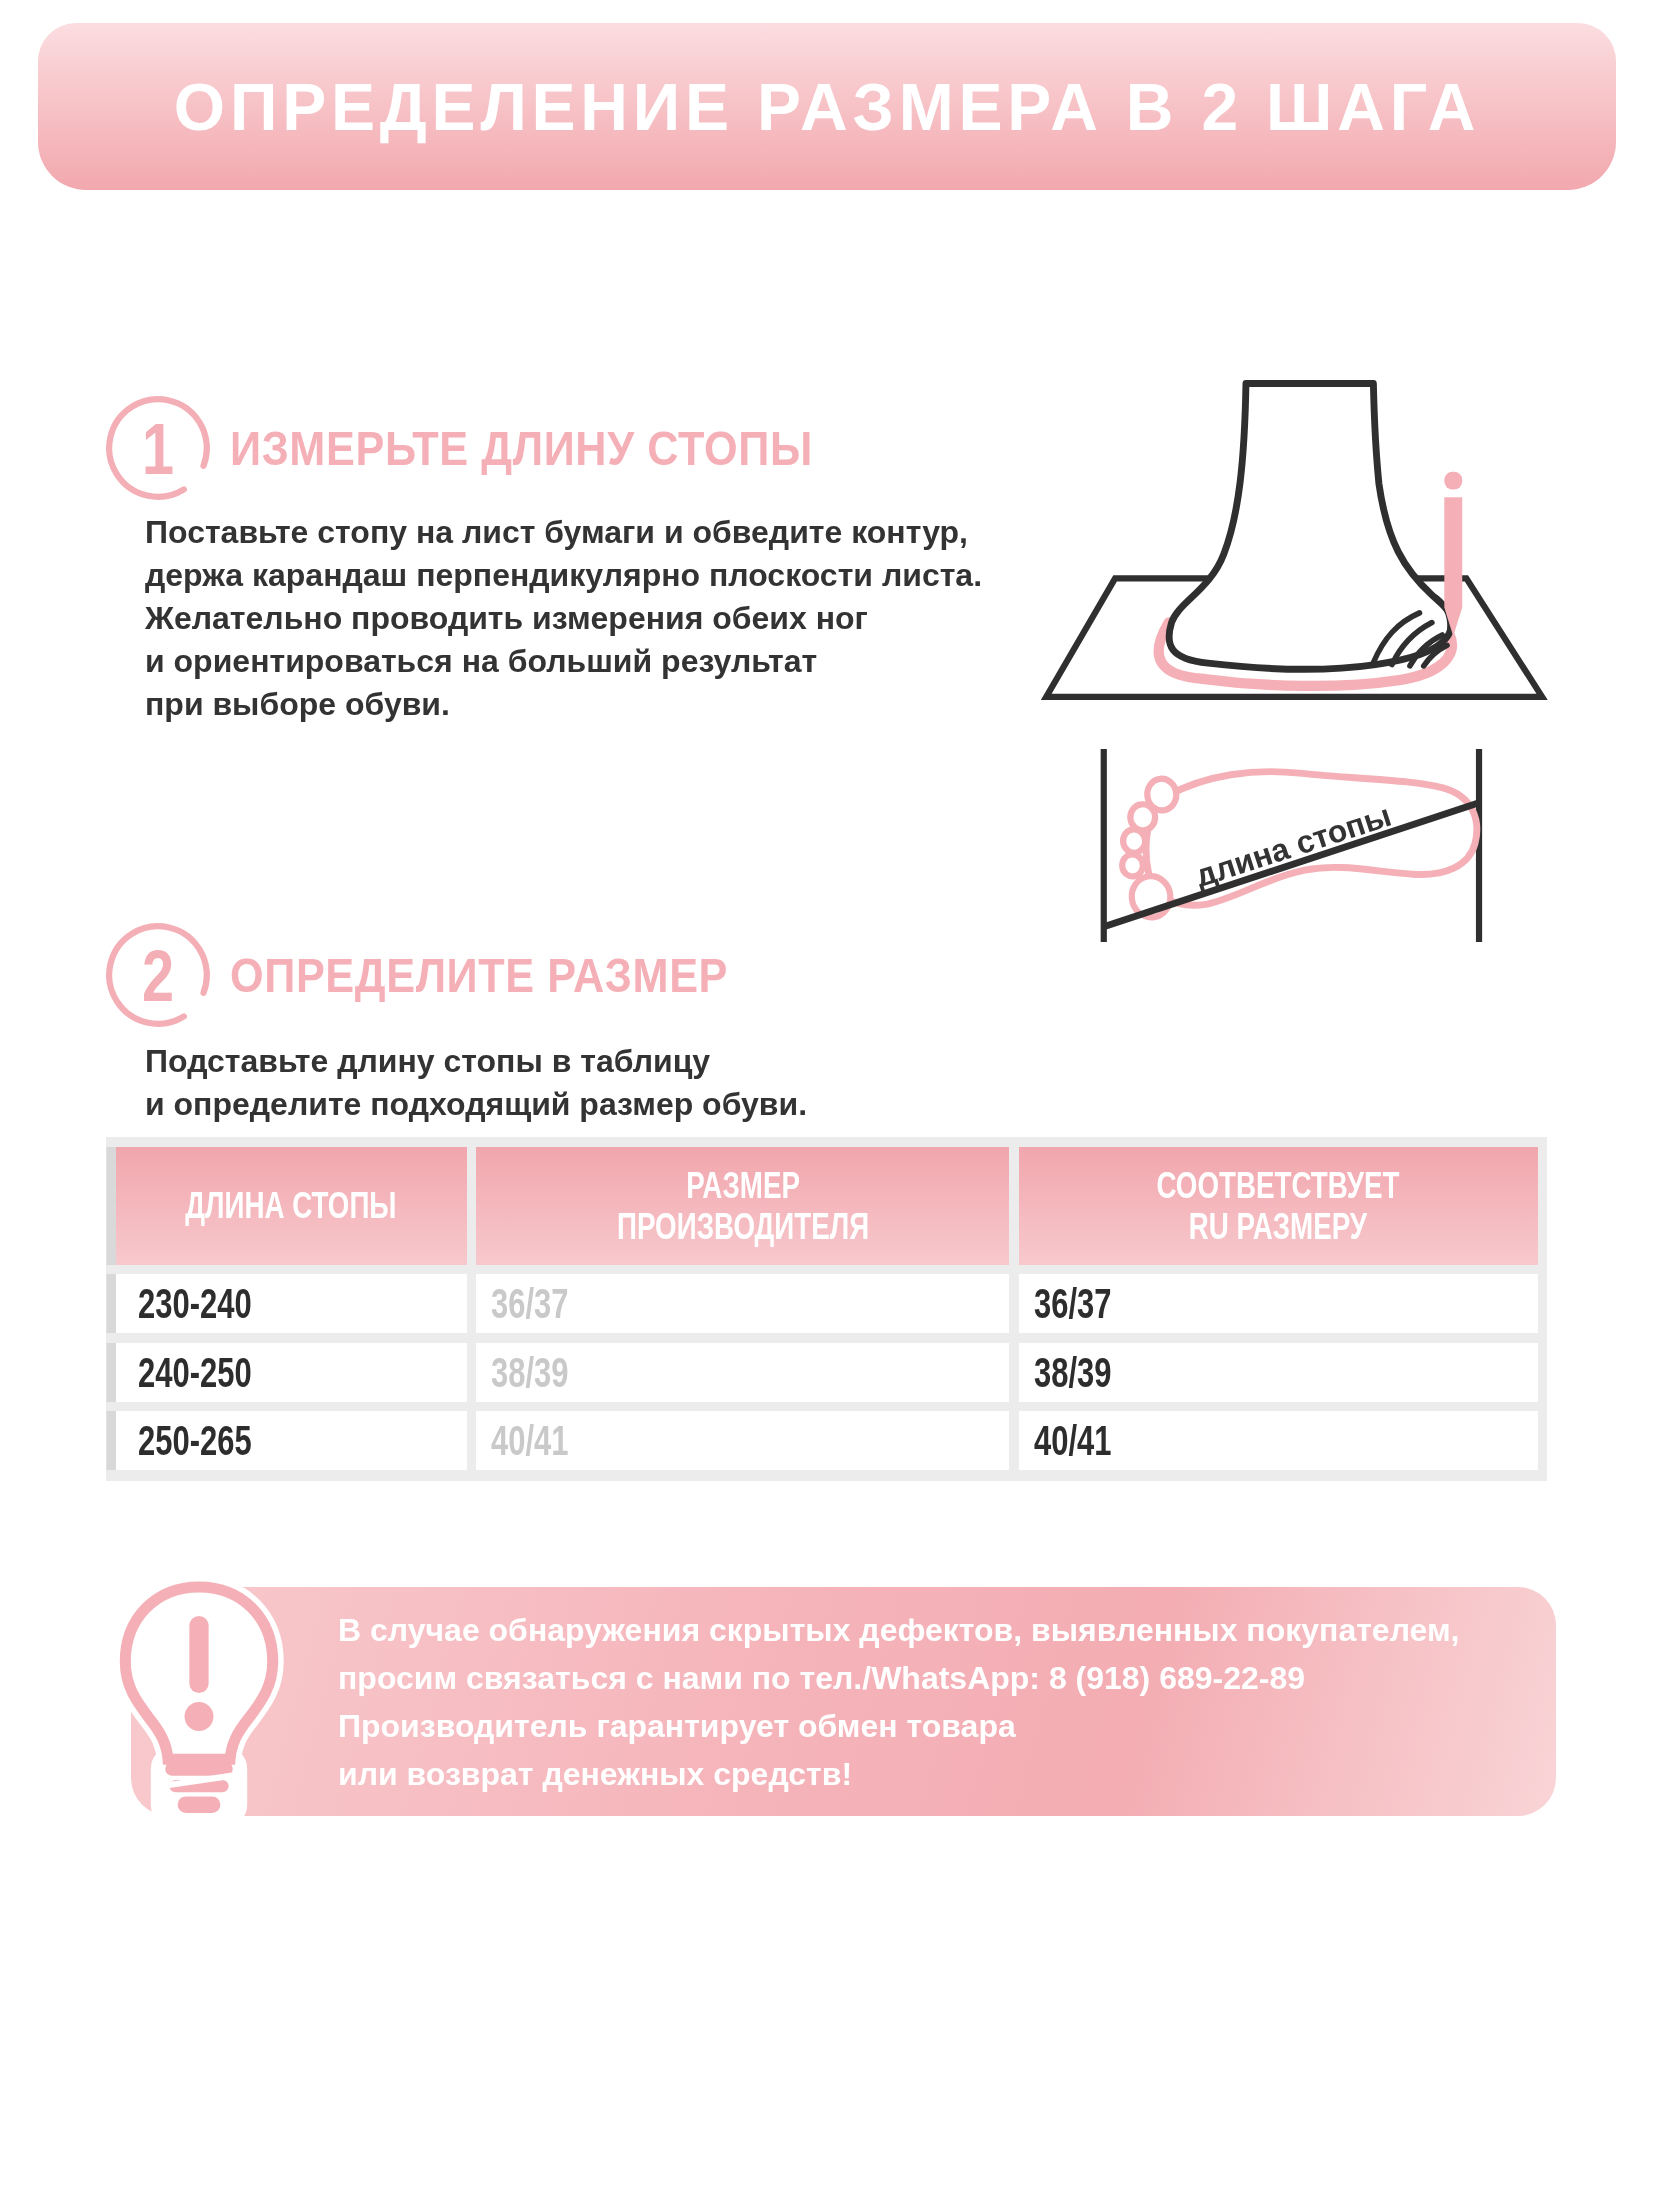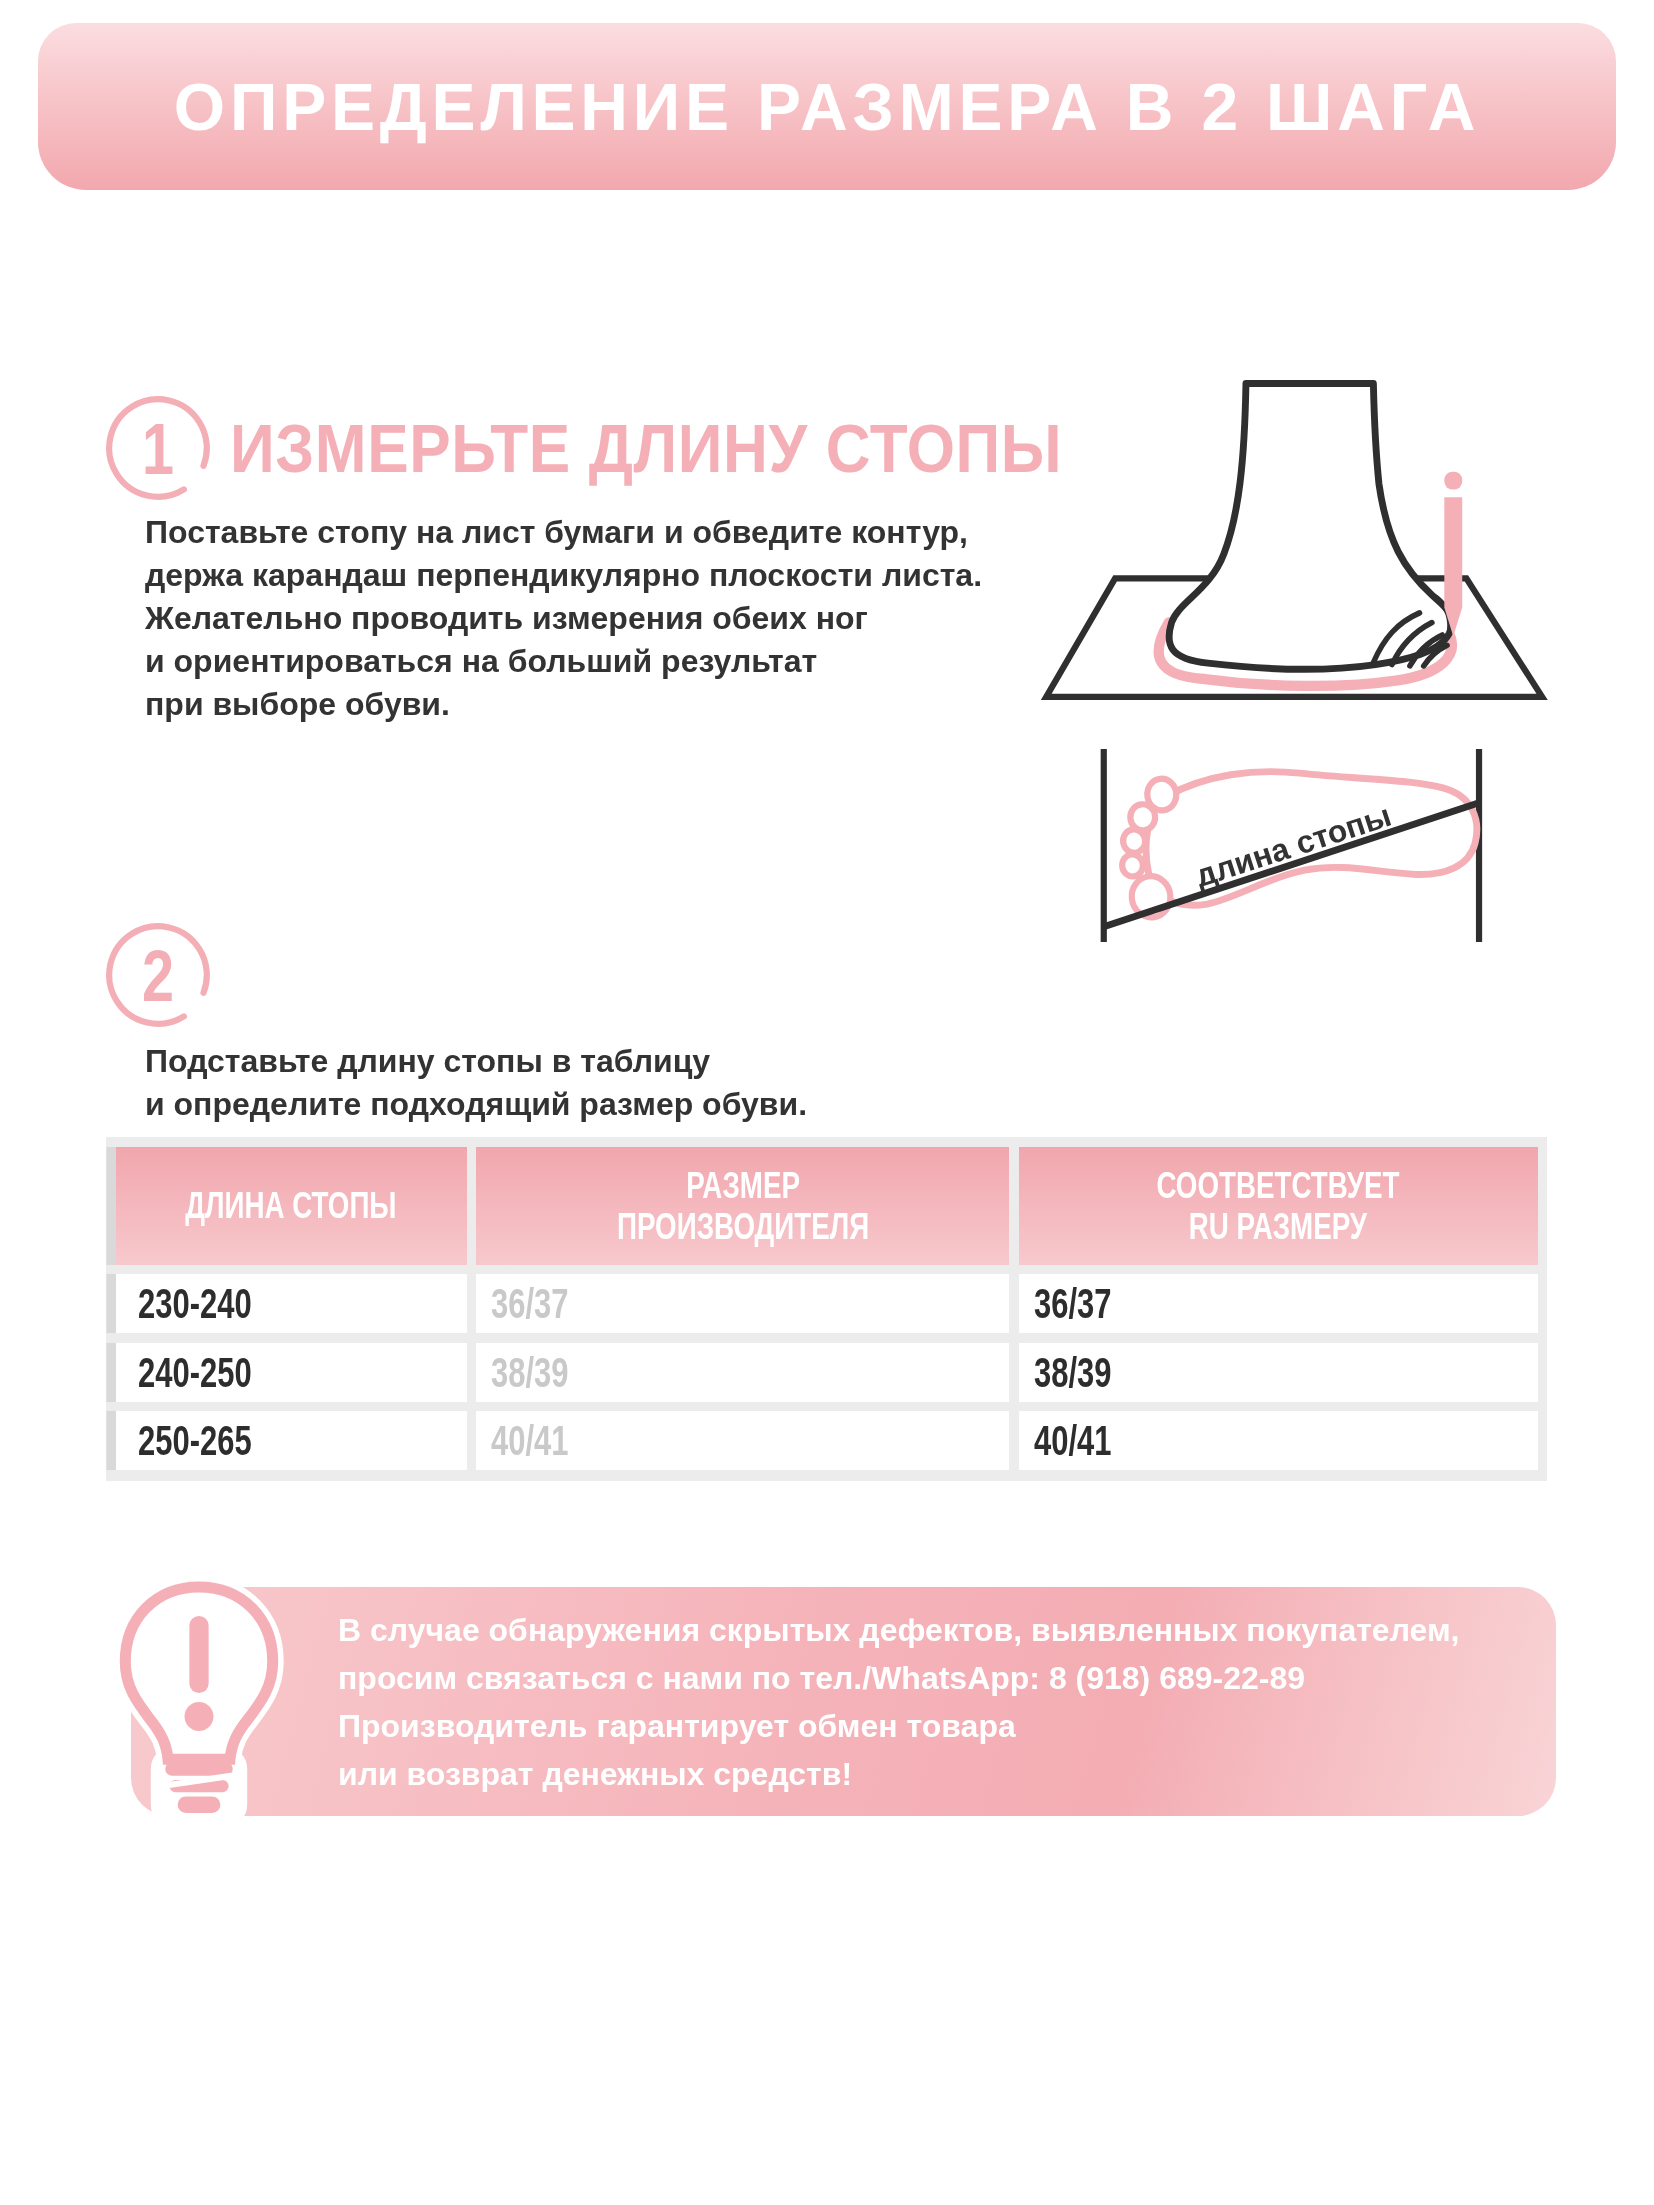--- a/index.html
+++ b/index.html
@@ -24,21 +24,21 @@
   .step-2 { top:920px; }
   .step-head { display:flex; align-items:center; gap:16.5px; height:110px; }
   .step-circle { position:relative; width:110px; height:110px; flex:0 0 110px; }
   .step-circle svg { position:absolute; left:0; top:0; }
   .step-num {
     position:absolute; left:0; top:4.1px; width:110px; height:103px;
     display:flex; align-items:center; justify-content:center;
     color:#f4aeb5; font-size:72px; font-weight:bold;
   }
   .step-num span { display:inline-block; transform:scaleX(.8); }
-  .step-title { color:#f5b0b7; font-size:69px; font-weight:bold; white-space:nowrap; }
+  .step-title { color:#f5b0b7; font-size:48px; font-weight:bold; white-space:nowrap; }
   .step-title .cond { display:inline-block; transform:scaleX(.9); transform-origin:left center; letter-spacing:0.7px; }
   .step-body {
     margin-top:8.3px; color:#333333; font-size:32px; line-height:43px; font-weight:600;
     white-space:pre-line;
     margin-left:42px;
   }
   .step-2 .step-body { margin-top:9.6px; }
 
   
   .illus { position:absolute; }
@@ -145,20 +145,21 @@
   <section class="step step-2">
     <div class="step-head">
       <div class="step-circle">
         <svg width="110" height="110" viewBox="0 0 160 160">
           <circle cx="80" cy="80" r="71" fill="none" stroke="#f4aeb5" stroke-width="9" stroke-linecap="round" stroke-dasharray="400 46" transform="rotate(58 80 80)"></circle>
         </svg>
         <div class="step-num">
             <span>2</span>
           </div>
       </div>
+      <h2 class="step-title"><span class="cond">ОПРЕДЕЛИТЕ РАЗМЕР</span></h2>
     </div>
     <p class="step-body">Подставьте длину стопы в таблицу
 и определите подходящий размер обуви.</p>
   </section>
 
   <div class="size-table">
     <div class="th col-first">
         <span class="cond">ДЛИНА СТОПЫ</span>
       </div>
     <div class="th">

